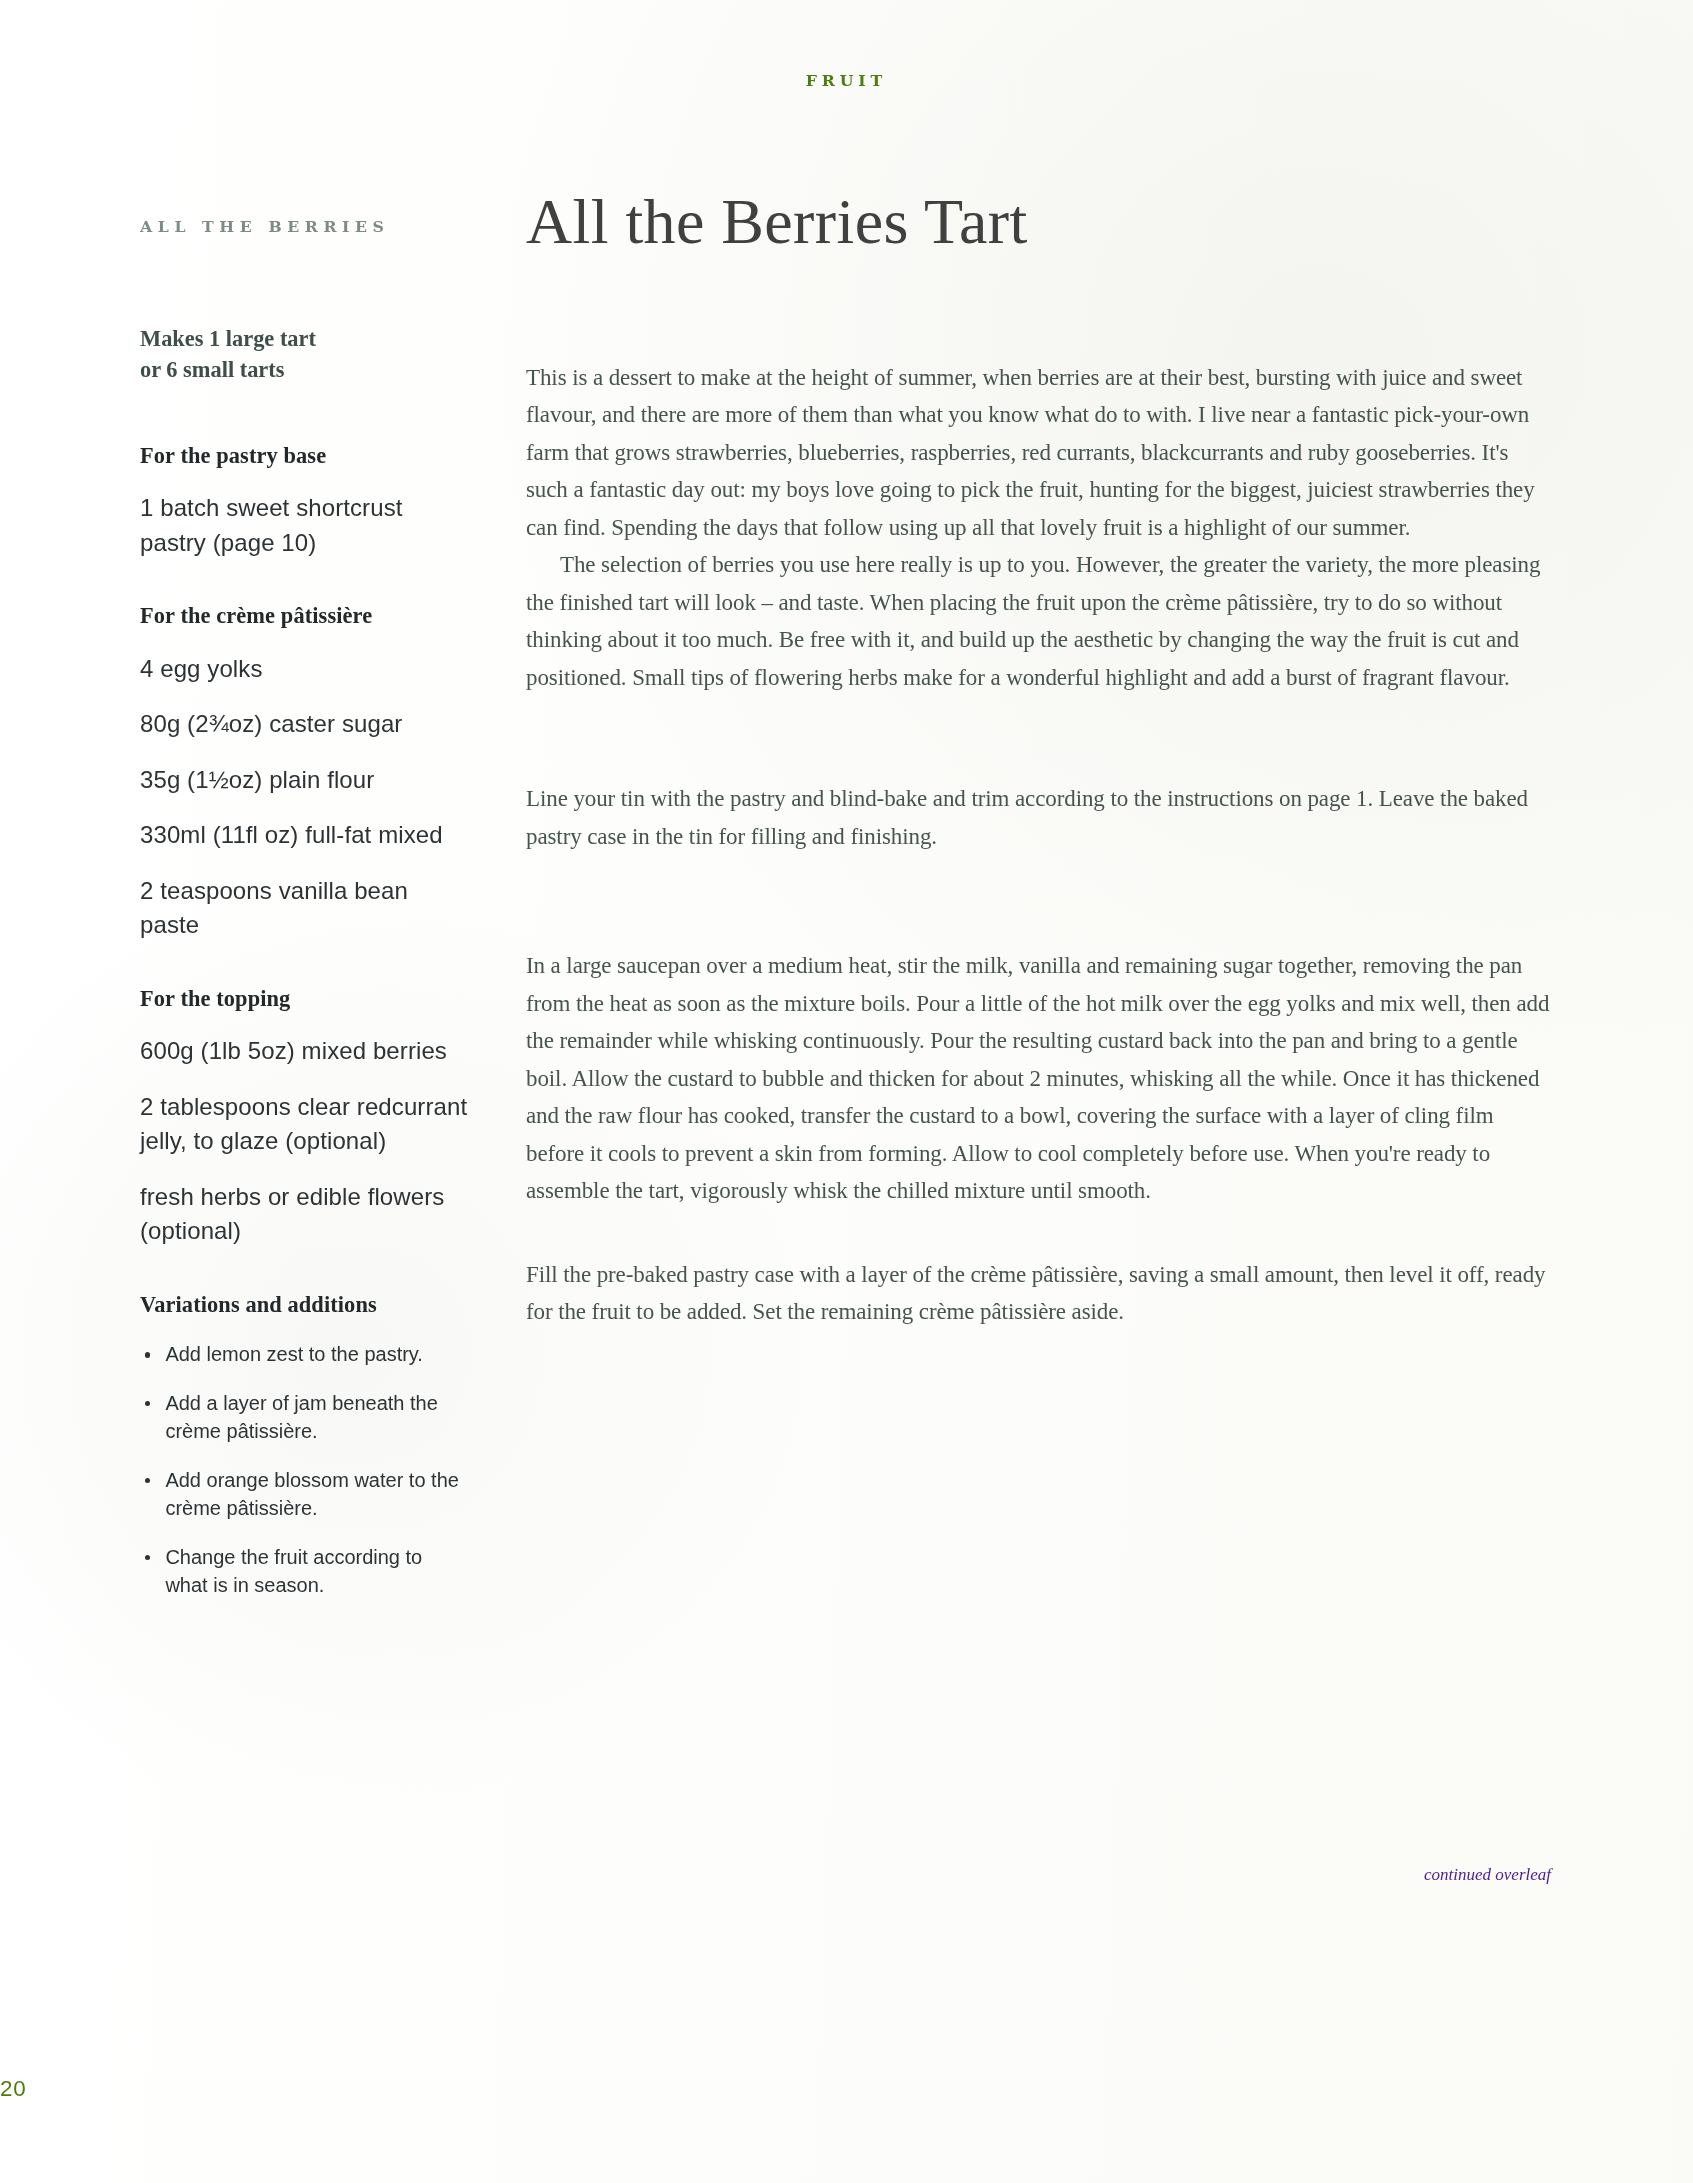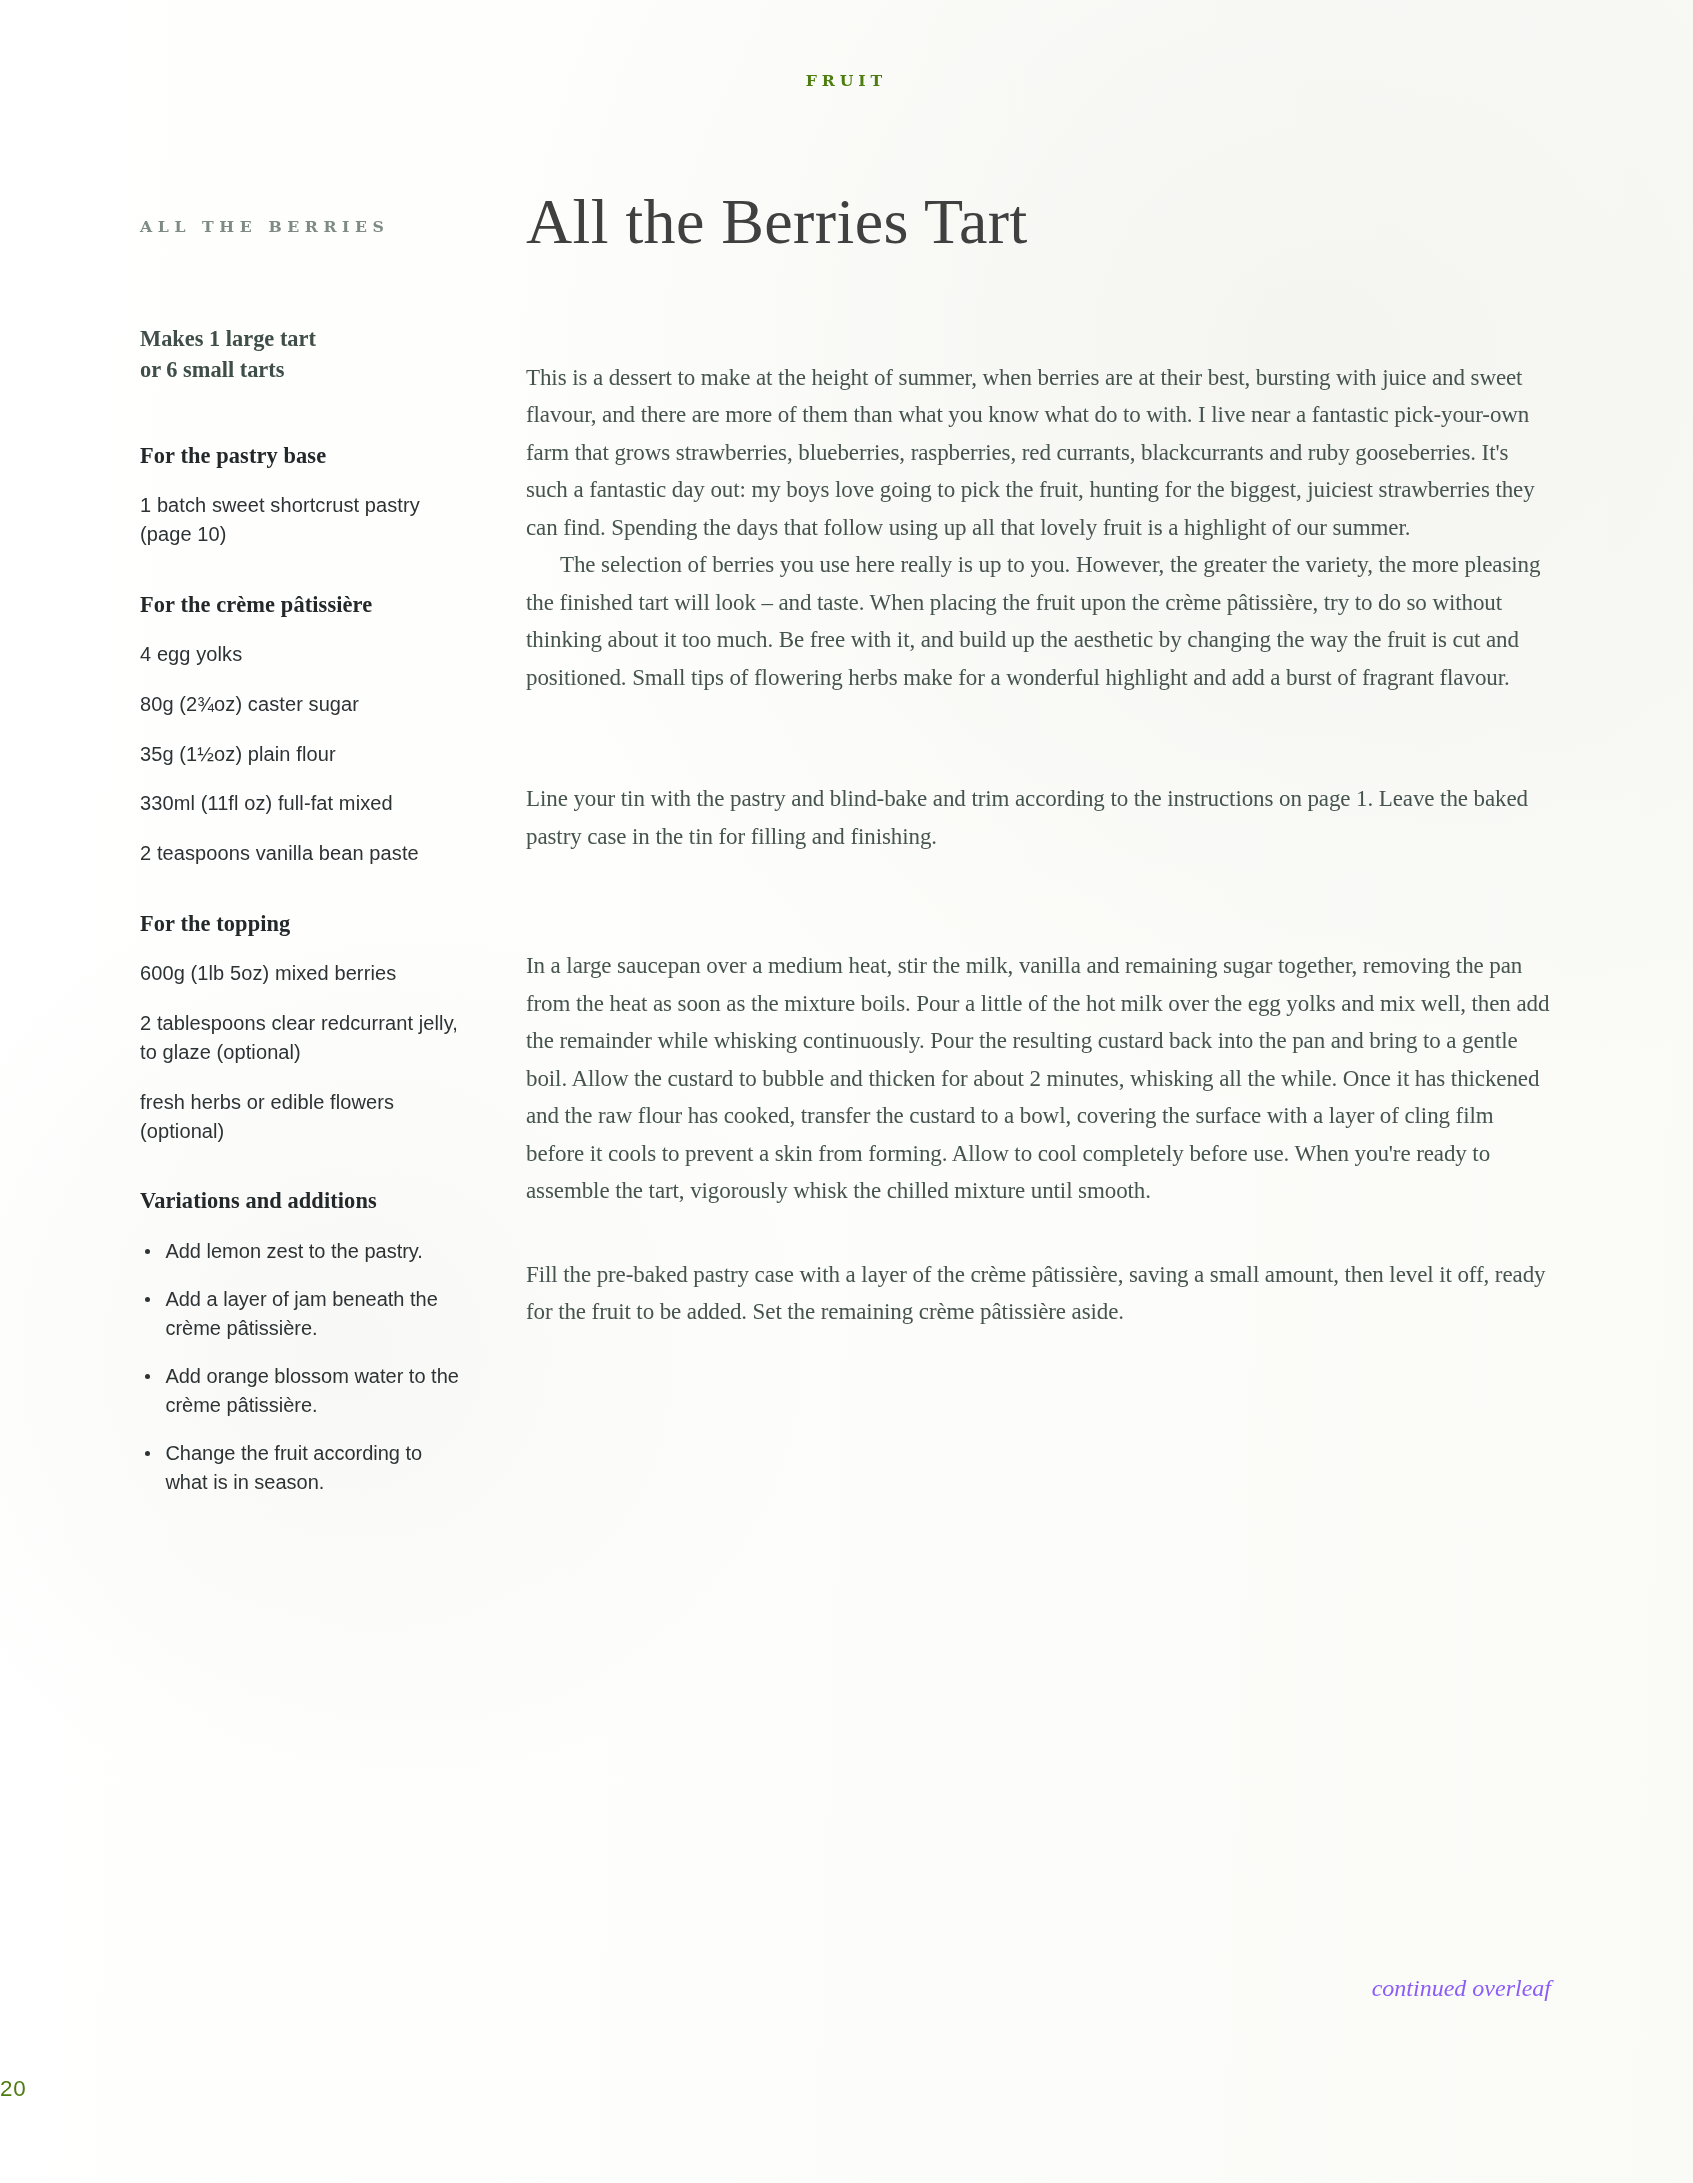--- a/index.html
+++ b/index.html
@@ -76,21 +76,21 @@
   .sb-heading {
     font-family: "Liberation Serif", "DejaVu Serif", serif;
     font-size: 22.4px;
     font-weight: 700;
     color: #23282a;
     margin: 0 0 22.4px 0;
     letter-spacing: 0.1px;
   }
   .ing {
     font-family: "Liberation Sans", "DejaVu Sans", sans-serif;
-    font-size: 20px;
+    font-size: 24px;
     line-height: 1.44;
     color: #2d3335;
     margin: 0 0 21px 0;
     letter-spacing: 0.1px;
     font-weight: 300;
   }
   .ing:last-child { margin-bottom: 0; }
   .sb-group { margin-bottom: 43px; }
 
   .var-list {
@@ -140,25 +140,25 @@
     letter-spacing: -0.1px;
   }
   .para.indent { text-indent: 34px; }
   .block-gap { height: 46px; }
   .block-gap.big { height: 84px; }
 
   
   .continued {
     position: absolute;
     right: 142px;
-    top: 1975px;
+    top: 1865px;
     font-family: "Liberation Serif", "DejaVu Serif", serif;
     font-style: italic;
-    font-size: 24px;
-    color: #8b5cf6;
+    font-size: 17px;
+    color: #4c1d95;
   }
   .folio {
     position: absolute;
     left: 0;
     top: 2076px;
     width: 100%;
     font-family: "Liberation Sans", "DejaVu Sans", sans-serif;
     font-size: 22.4px;
     color: #4d7c0f;
     letter-spacing: 0.7px;

